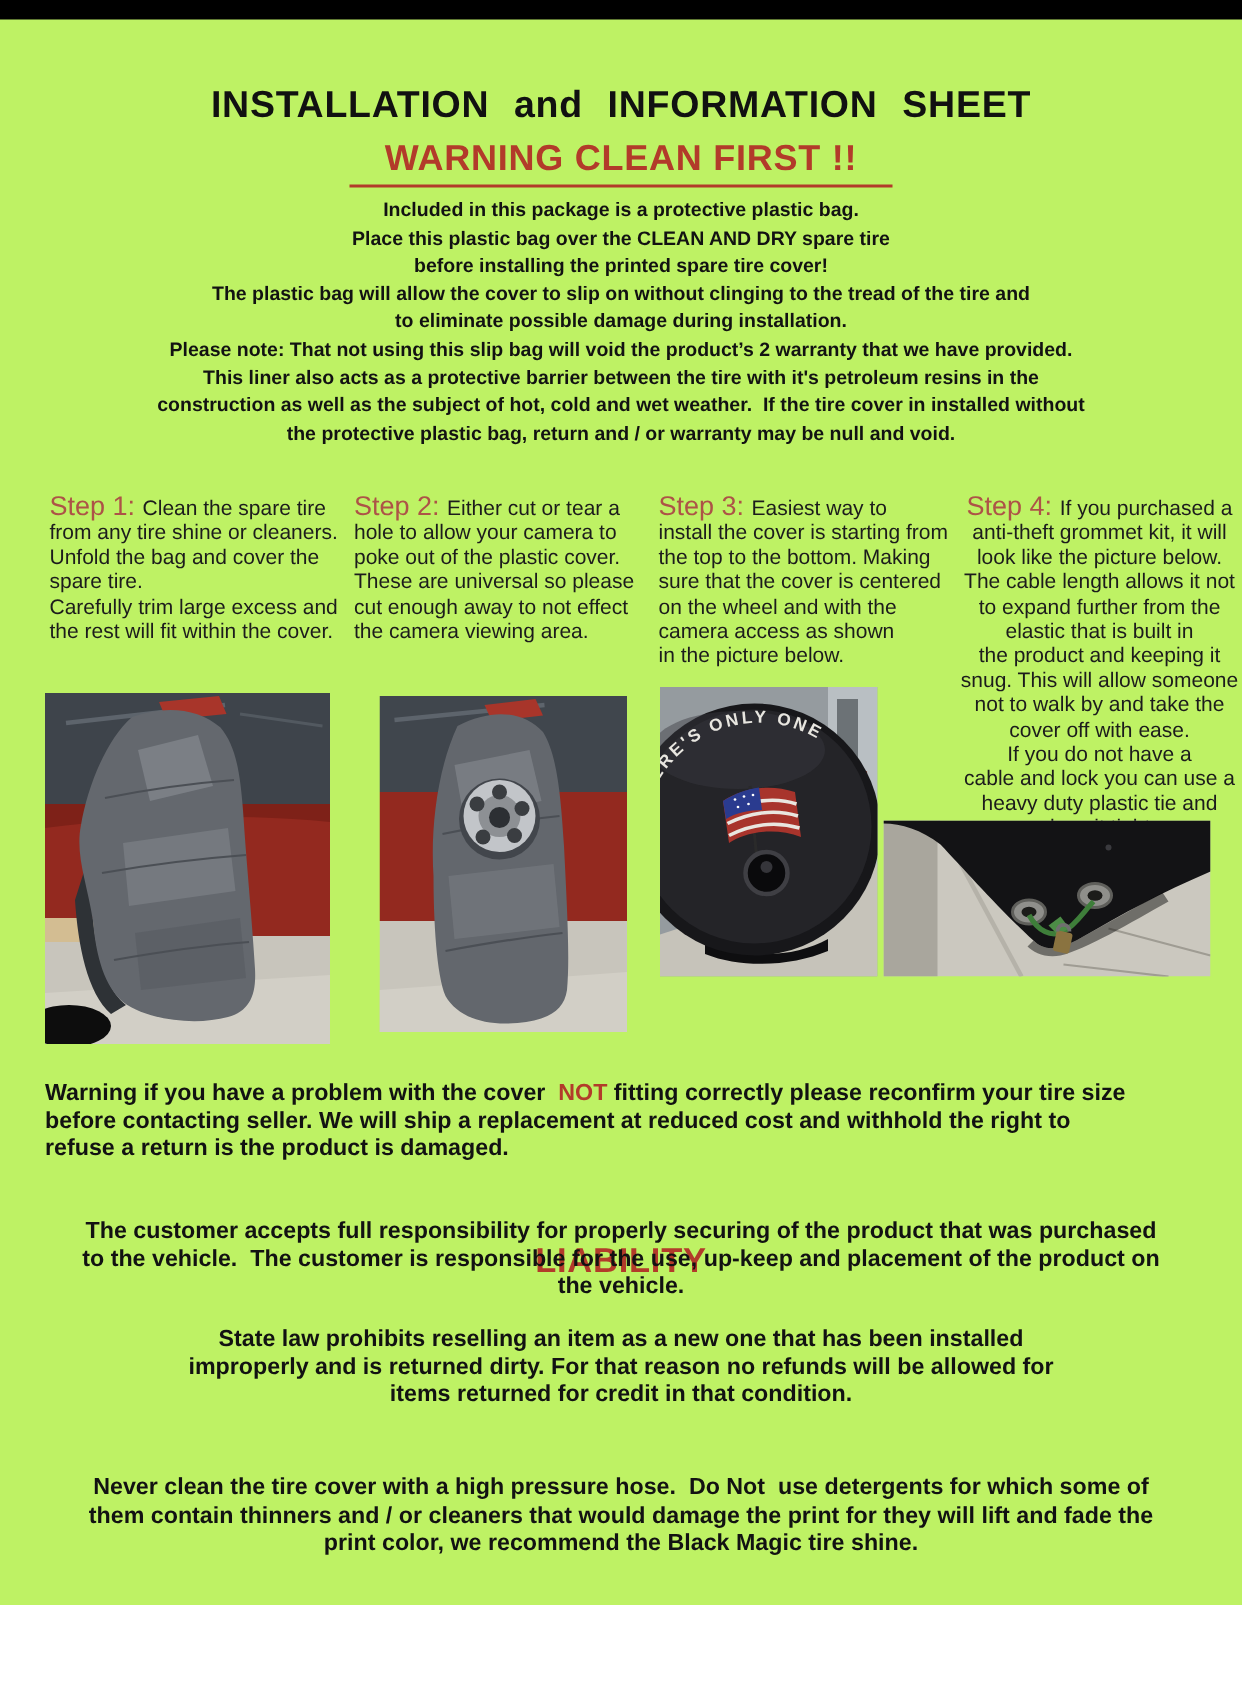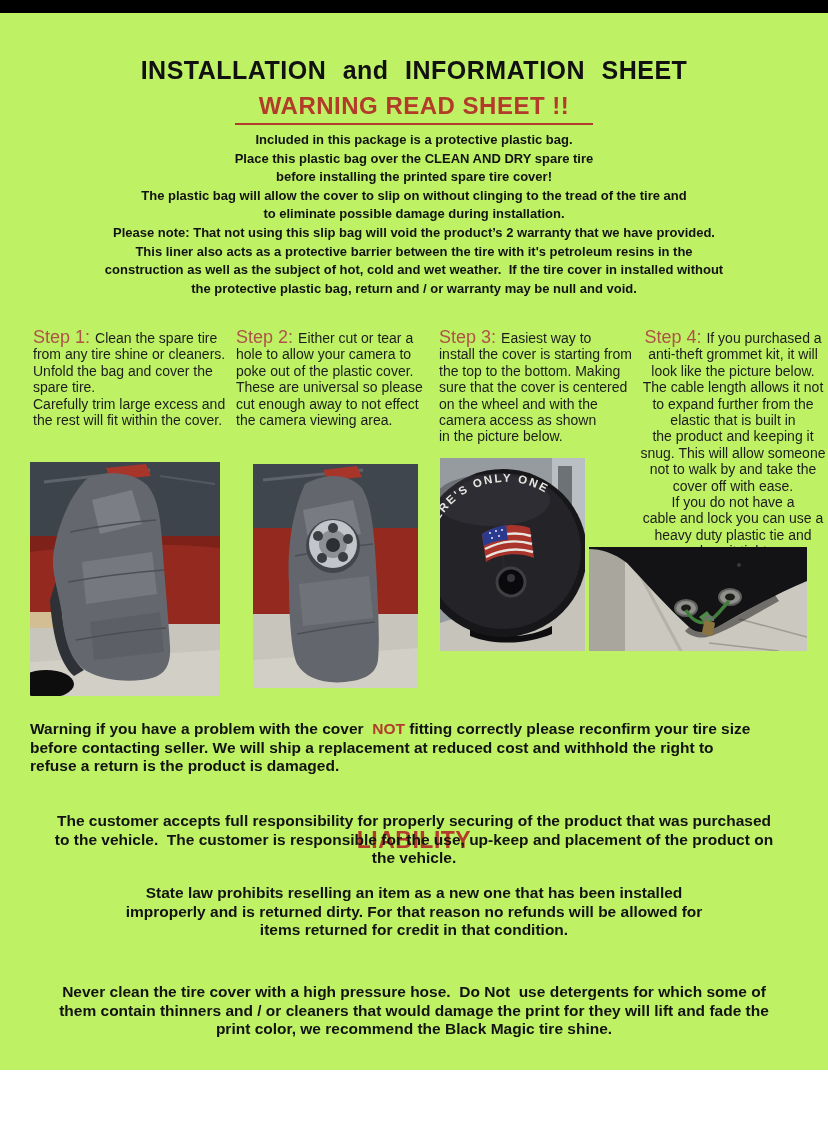--- a/index.html
+++ b/index.html
@@ -61,21 +61,21 @@
 </style>
 </head>
 <body>
 
 <div class="sheet">
 
   <div class="bar-top"></div>
 
   <div class="doc-title">INSTALLATION and INFORMATION SHEET</div>
 
-  <div class="warn-head-wrap"><span class="warn-head">WARNING READ SHEET !!</span></div>
+  <div class="warn-head-wrap"><span class="warn-head">WARNING CLEAN FIRST !!</span></div>
 
   <div class="intro">Included in this package is a protective plastic bag.
 Place this plastic bag over the CLEAN AND DRY spare tire
 before installing the printed spare tire cover!
 The plastic bag will allow the cover to slip on without clinging to the tread of the tire and
 to eliminate possible damage during installation.
 Please note: That not using this slip bag will void the product’s 2 warranty that we have provided.
 This liner also acts as a protective barrier between the tire with it's petroleum resins in the
 construction as well as the subject of hot, cold and wet weather.  If the tire cover in installed without
 the protective plastic bag, return and / or warranty may be null and void.</div>

